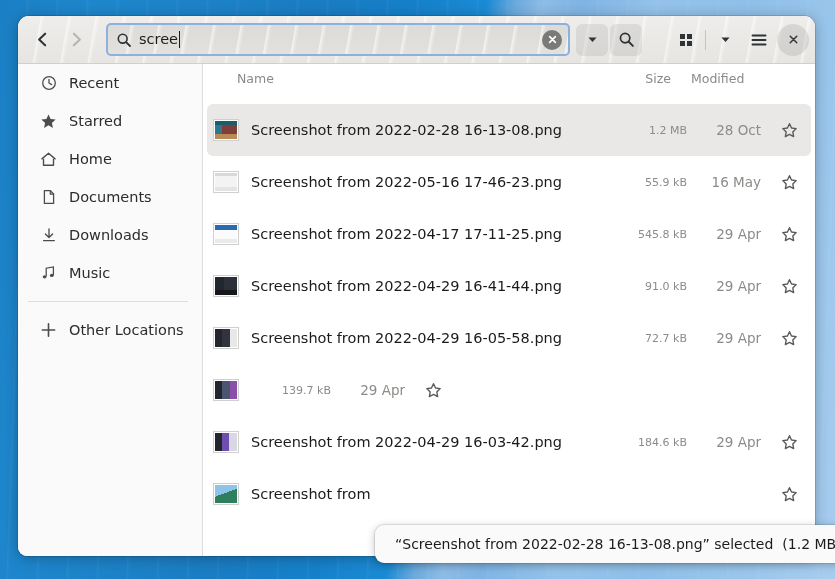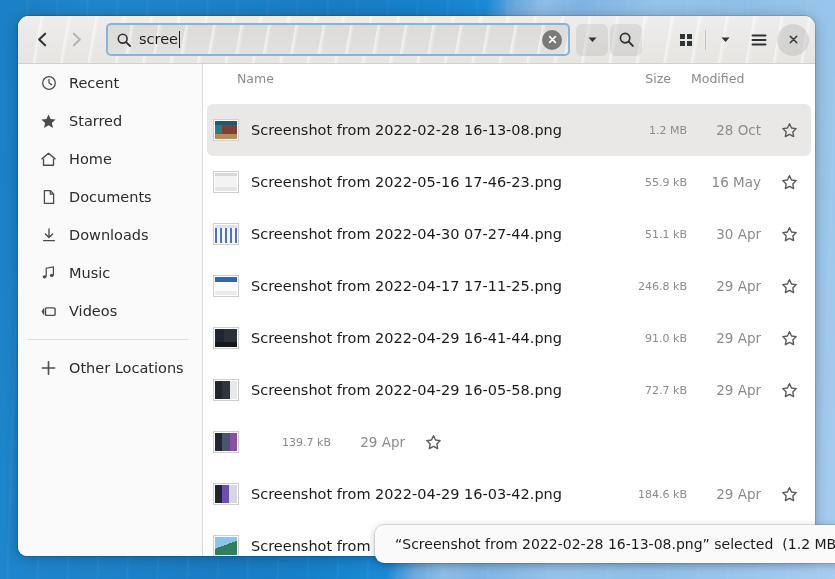--- a/index.html
+++ b/index.html
@@ -367,29 +367,20 @@
           <svg width="16" height="16" viewBox="0 0 16 16">
             <path d="M5.2 11.6 V3.2 L12.4 1.9 V10.2" fill="none" stroke="#4c4c4c" stroke-width="1.25"></path>
             <ellipse cx="3.6" cy="11.8" rx="1.9" ry="1.6" fill="#4c4c4c"></ellipse>
             <ellipse cx="10.8" cy="10.4" rx="1.9" ry="1.6" fill="#4c4c4c"></ellipse>
           </svg>
         </span>
         <span>Music</span>
       </div>
 
 
-      <div class="side-item">
-        <span class="si-icon">
-          <svg width="17" height="17" viewBox="0 0 16 16">
-            <rect x="5.2" y="4.6" width="9" height="7" rx="1.1" fill="none" stroke="#4c4c4c" stroke-width="1.3"></rect>
-            <path d="M4 4.2 V11.9 L1.4 8.1 Z" fill="#4c4c4c"></path>
-          </svg>
-        </span>
-        <span>Videos</span>
-      </div>
 
 
       <div class="side-sep"></div>
 
       <div class="side-item">
         <span class="si-icon">
           <svg width="18" height="18" viewBox="0 0 16 16">
             <path d="M8 2.2 V13.8 M2.2 8 H13.8" stroke="#4c4c4c" stroke-width="1.5" stroke-linecap="round"></path>
           </svg>
         </span>
@@ -428,37 +419,24 @@
             <span class="fsize">55.9 kB</span>
             <span class="fmod">16 May</span>
             <span class="fstar">
               <svg width="17" height="17" viewBox="0 0 16 16">
                 <path d="M8 1.6 L9.9 5.6 L14.3 6.2 L11.1 9.3 L11.9 13.7 L8 11.6 L4.1 13.7 L4.9 9.3 L1.7 6.2 L6.1 5.6 Z" fill="none" stroke="#5a5a58" stroke-width="1.3" stroke-linejoin="round"></path>
               </svg>
             </span>
           </div>
           <div class="file-row">
             <span class="thumb">
-              <div style="background:repeating-linear-gradient(90deg,#4a73c8 0 2px,#f4f6fb 2px 5px),linear-gradient(#f4f6fb,#f4f6fb);box-shadow:inset 0 3px 0 #dde3ef;"></div>
-            </span>
-            <span class="fname">Screenshot from 2022-04-30 07-27-44.png</span>
-            <span class="fsize">51.1 kB</span>
-            <span class="fmod">30 Apr</span>
-            <span class="fstar">
-              <svg width="17" height="17" viewBox="0 0 16 16">
-                <path d="M8 1.6 L9.9 5.6 L14.3 6.2 L11.1 9.3 L11.9 13.7 L8 11.6 L4.1 13.7 L4.9 9.3 L1.7 6.2 L6.1 5.6 Z" fill="none" stroke="#5a5a58" stroke-width="1.3" stroke-linejoin="round"></path>
-              </svg>
-            </span>
-          </div>
-          <div class="file-row">
-            <span class="thumb">
               <div style="background:#fbfbfb;box-shadow:inset 0 5px 0 #2a6ab5, inset 0 -4px 0 #eaeaea;"></div>
             </span>
             <span class="fname">Screenshot from 2022-04-17 17-11-25.png</span>
-            <span class="fsize">246.8 kB</span>
+            <span class="fsize">545.8 kB</span>
             <span class="fmod">29 Apr</span>
             <span class="fstar">
               <svg width="17" height="17" viewBox="0 0 16 16">
                 <path d="M8 1.6 L9.9 5.6 L14.3 6.2 L11.1 9.3 L11.9 13.7 L8 11.6 L4.1 13.7 L4.9 9.3 L1.7 6.2 L6.1 5.6 Z" fill="none" stroke="#5a5a58" stroke-width="1.3" stroke-linejoin="round"></path>
               </svg>
             </span>
           </div>
           <div class="file-row">
             <span class="thumb">
               <div style="background:linear-gradient(90deg,#22262e 0 40%,#2c3038 40% 100%);box-shadow:inset 0 -5px 0 #15171c;"></div>

